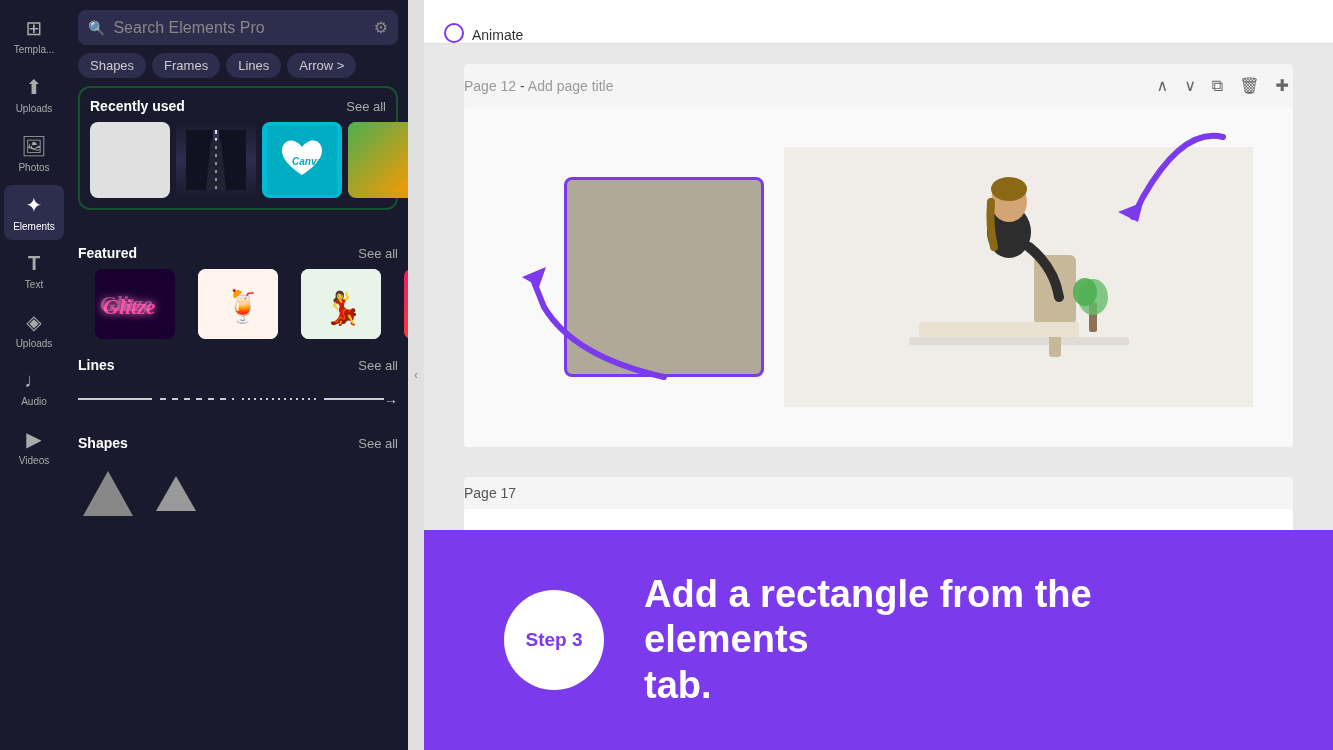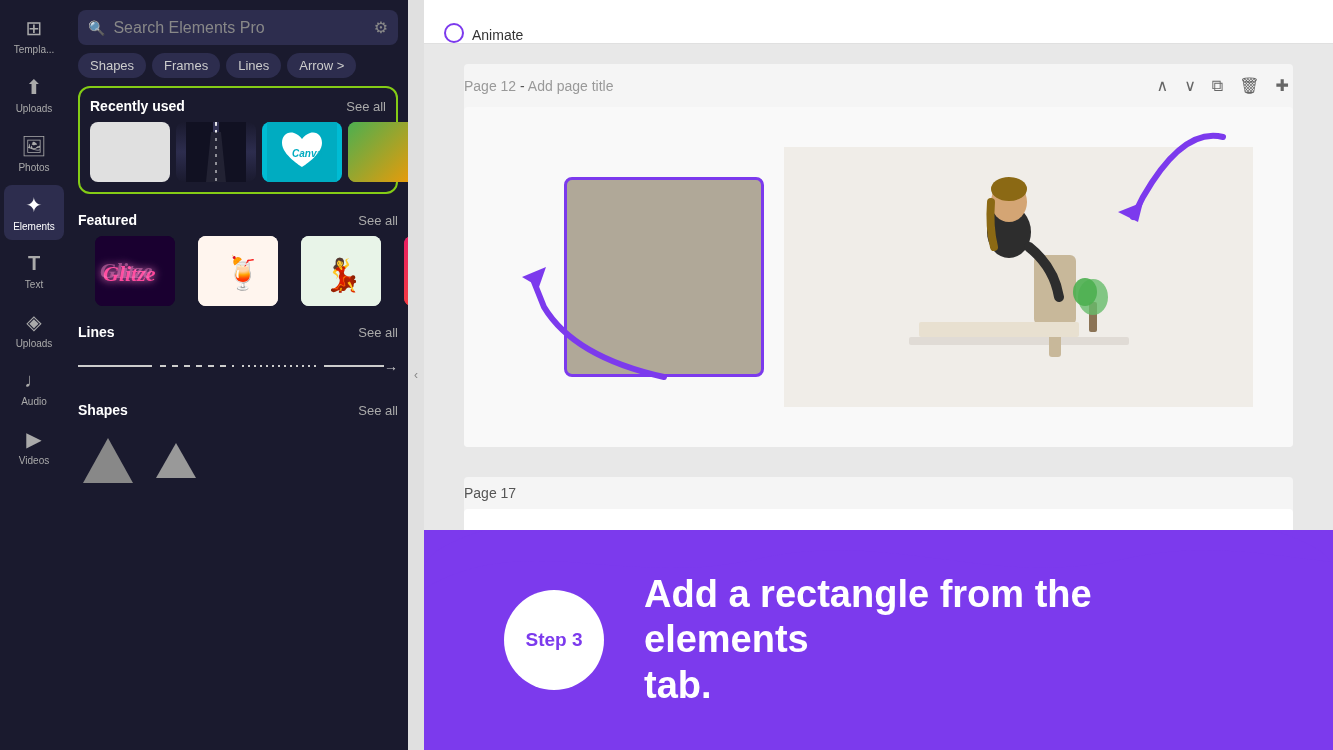--- a/index.html
+++ b/index.html
@@ -143,39 +143,39 @@
     }
 
     .see-all {
       color: #aaa;
       font-size: 13px;
       cursor: pointer;
     }
 
     
     .recently-used-section {
-      border: 2px solid #84cc16;
+      border: 2px solid #14532d;
       border-radius: 12px;
       padding: 10px;
-      margin-bottom: 18px;
+      margin-bottom: 35px;
     }
 
     .recently-used-section .section-header {
       margin-bottom: 8px;
     }
 
     .items-row {
       display: flex;
       gap: 6px;
       align-items: center;
     }
 
     .item-thumb {
       width: 80px;
-      height: 60px;
+      height: 76px;
       border-radius: 8px;
       overflow: hidden;
       background: #2d2d4e;
       flex-shrink: 0;
     }
 
     .item-thumb.white-rect {
       background: #e0e0e0;
     }
 

